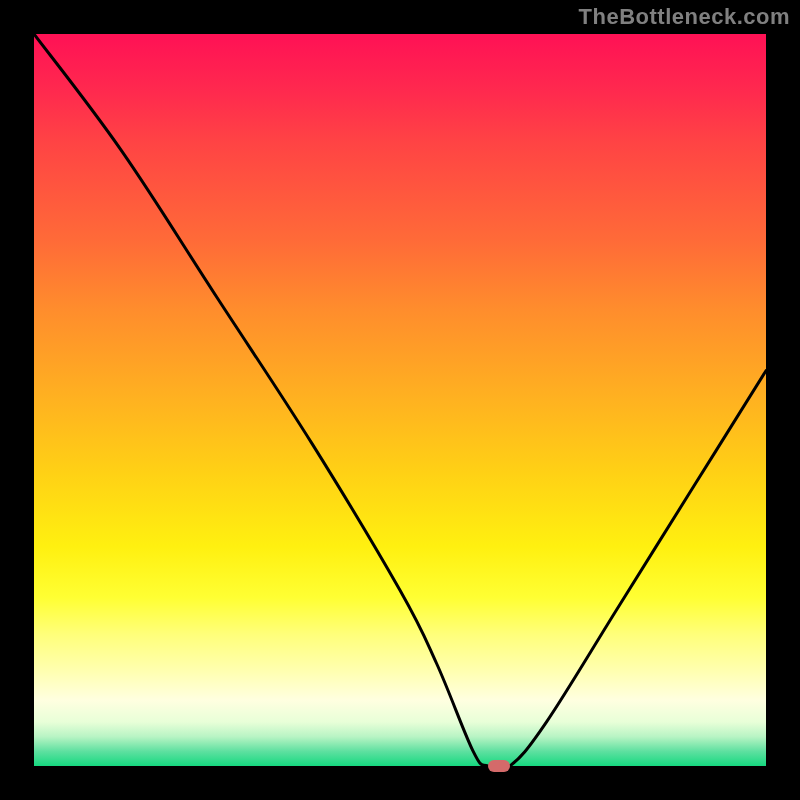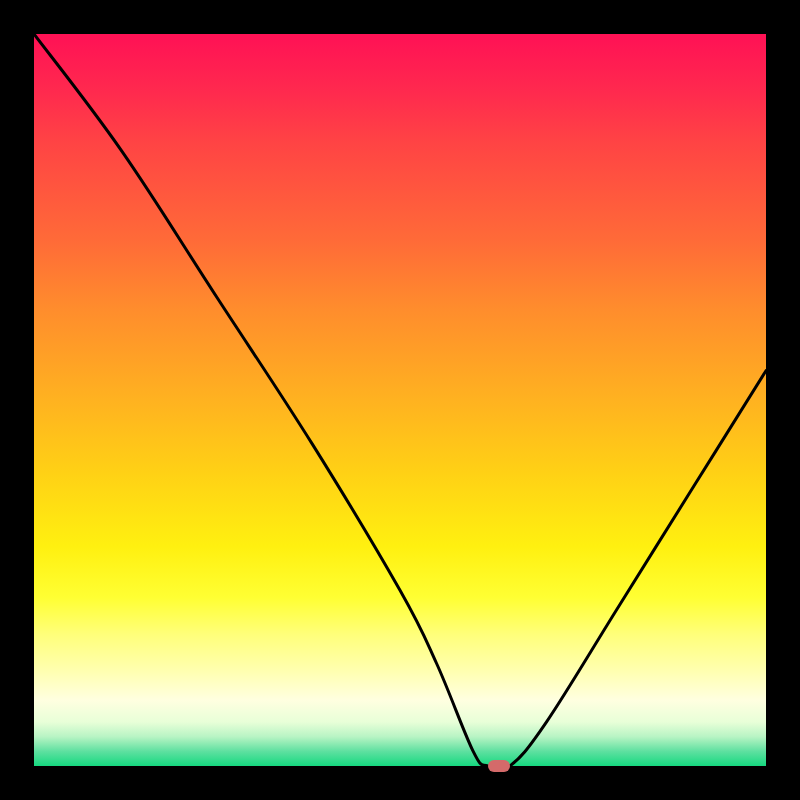--- a/index.html
+++ b/index.html
@@ -69,20 +69,21 @@
     width: 732px;
     height: 732px;
     z-index: 4;
   }
 </style>
 </head>
 <body>
 
 <div class="frame">
 
+  <div class="attribution">TheBottleneck.com</div>
 
   <div class="plot">
 
     <svg class="curve" viewBox="0 0 732 732" preserveAspectRatio="none">
       <path id="curve-path" d="M 0.0 0.0 C 15.8 21.1, 54.9 69.7, 87.8 117.1 C 120.8 164.6, 148.7 210.8, 183.0 263.5 C 217.3 316.2, 245.2 357.2, 278.2 409.9 C 311.1 462.6, 343.6 516.8, 366.0 556.3 C 388.4 595.8, 389.4 600.5, 402.6 629.5 C 415.8 658.5, 430.0 698.9, 439.2 717.4 C 448.4 735.8, 447.3 729.4, 453.8 732.0 C 460.4 734.6, 465.3 739.9, 475.8 732.0 C 486.3 724.1, 492.6 717.1, 512.4 688.1 C 532.2 659.1, 559.2 613.1, 585.6 571.0 C 612.0 528.8, 632.4 496.0, 658.8 453.8 C 685.2 411.7, 718.8 357.8, 732.0 336.7" fill="none" stroke="#000" stroke-width="3" stroke-linecap="round" stroke-linejoin="round"></path>
     </svg>
 
     <div class="marker" id="marker" style="left: 464.82px; top: 732px; background: rgb(212, 106, 106);"></div>
   </div>
 </div>

